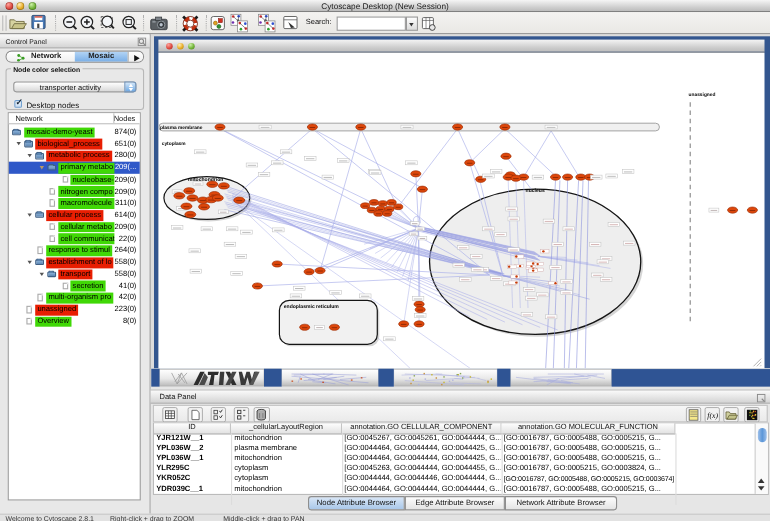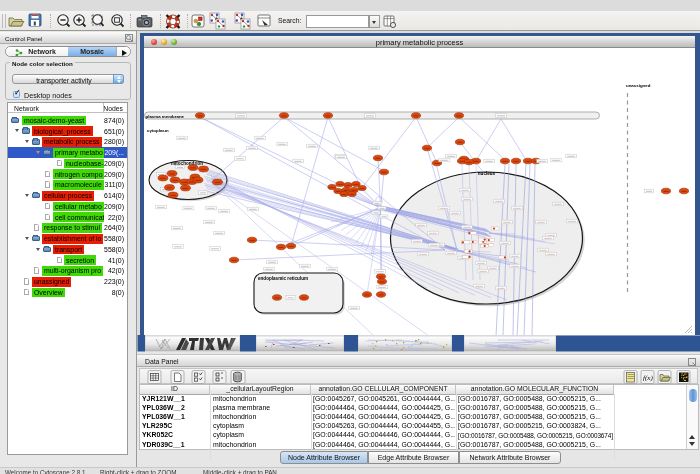--- a/index.html
+++ b/index.html
@@ -77,20 +77,26 @@
 .tabcap { position:absolute; height:13px; border:1px solid #8e8e8e; font-size:7px; color:#111; text-align:center; padding-top:2.2px; background:linear-gradient(#fdfdfd,#e4e4e4); }
 
 
 #statusbar { left:0; top:467px; width:700px; height:7px; background:#e2e2e2; border-top:1px solid #c9c9c9; }
 #statusbar span { position:absolute; top:0.5px; font-size:6.3px; color:#333; }
 </style>
 </head>
 <body>
 <div id="app">
 
+  <div id="titlebar" class="abs">
+    <div class="tl" style="left:5px; background:radial-gradient(circle at 35% 30%, #ffa39c, #dd4a41 55%, #a02d26); box-shadow:inset 0 0 0 0.5px #8e322c;"></div>
+    <div class="tl" style="left:15px; background:radial-gradient(circle at 35% 30%, #ffeebb, #e8ad27 55%, #a87d17); box-shadow:inset 0 0 0 0.5px #95741e;"></div>
+    <div class="tl" style="left:26px; background:radial-gradient(circle at 35% 30%, #cdf0a8, #72b438 55%, #4c7d24); box-shadow:inset 0 0 0 0.5px #4e7a28;"></div>
+    <div class="title">Cytoscape Desktop (New Session)</div>
+  </div>
 
   <div id="toolbar" class="abs">
     <div class="grip"></div>
     <svg style="position:absolute;left:0;top:0" width="700" height="20" viewBox="0 0 700 20">
         <g transform="translate(9,3)">
           <path d="M0 12 L0 4 L4 4 L5.5 5.5 L13 5.5 L13 12 Z" fill="#d6d2a0" stroke="#6e6a40" stroke-width="0.8"></path>
           <path d="M1.5 12 L4 7.5 L15 7.5 L12 12 Z" fill="#c9c489" stroke="#6e6a40" stroke-width="0.8"></path>
         </g>
         <g transform="translate(29,3)">
           <rect x="0" y="0" width="12" height="12" rx="1" fill="#4a7ab5" stroke="#27456e" stroke-width="0.8"></rect>
@@ -333,21 +339,20 @@
           <div class="num">8(0)</div>
         </div>
     </div>
   </div>
 
   <div id="netwin" class="abs">
     <div id="nettitle">
       <div class="tl" style="left:7px; background:radial-gradient(circle at 35% 30%, #ffa39c, #dd4a41 55%, #a02d26);"></div>
       <div class="tl" style="left:17px; background:radial-gradient(circle at 35% 30%, #ffeebb, #e8ad27 55%, #a87d17);"></div>
       <div class="tl" style="left:27px; background:radial-gradient(circle at 35% 30%, #cdf0a8, #72b438 55%, #4c7d24);"></div>
-      <div class="title">primary metabolic process</div>
     </div>
     <div id="netcanvas"><svg width="551" height="287" viewBox="0 0 551 287">
 <ellipse cx="344.7" cy="192.2" rx="96" ry="66" fill="#b9b9b9" opacity="0.6"></ellipse>
 <ellipse cx="342.5" cy="190" rx="96" ry="66" fill="#eeeeee" stroke="#151515" stroke-width="1.2"></ellipse>
 <text x="342.5" y="126.5" font-size="4.6" font-weight="bold" text-anchor="middle" fill="#000">nucleus</text>
 <ellipse cx="45.6" cy="133.8" rx="39" ry="19.5" fill="#b9b9b9" opacity="0.6"></ellipse>
 <ellipse cx="44" cy="132" rx="39" ry="19.5" fill="#f0f0f0" stroke="#151515" stroke-width="1.1"></ellipse>
 <text x="43" y="116.5" font-size="4.6" font-weight="bold" text-anchor="middle" fill="#000">mitochondrion</text>
 <line x1="60" y1="121" x2="311.5" y2="201" stroke="#8d94de" stroke-width="0.45"></line>
 <line x1="61" y1="122.8" x2="312.5" y2="202" stroke="#aaafe9" stroke-width="0.45"></line>

